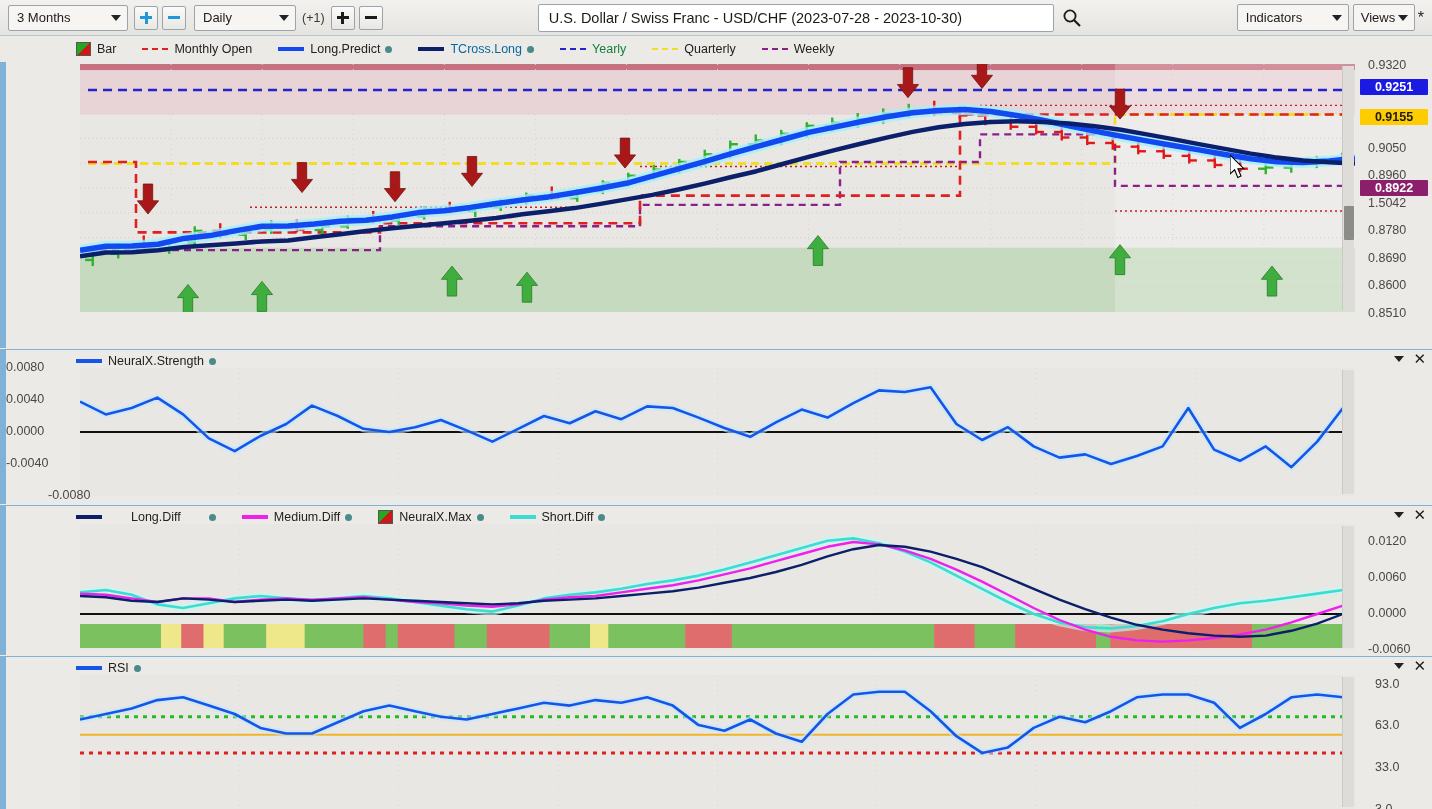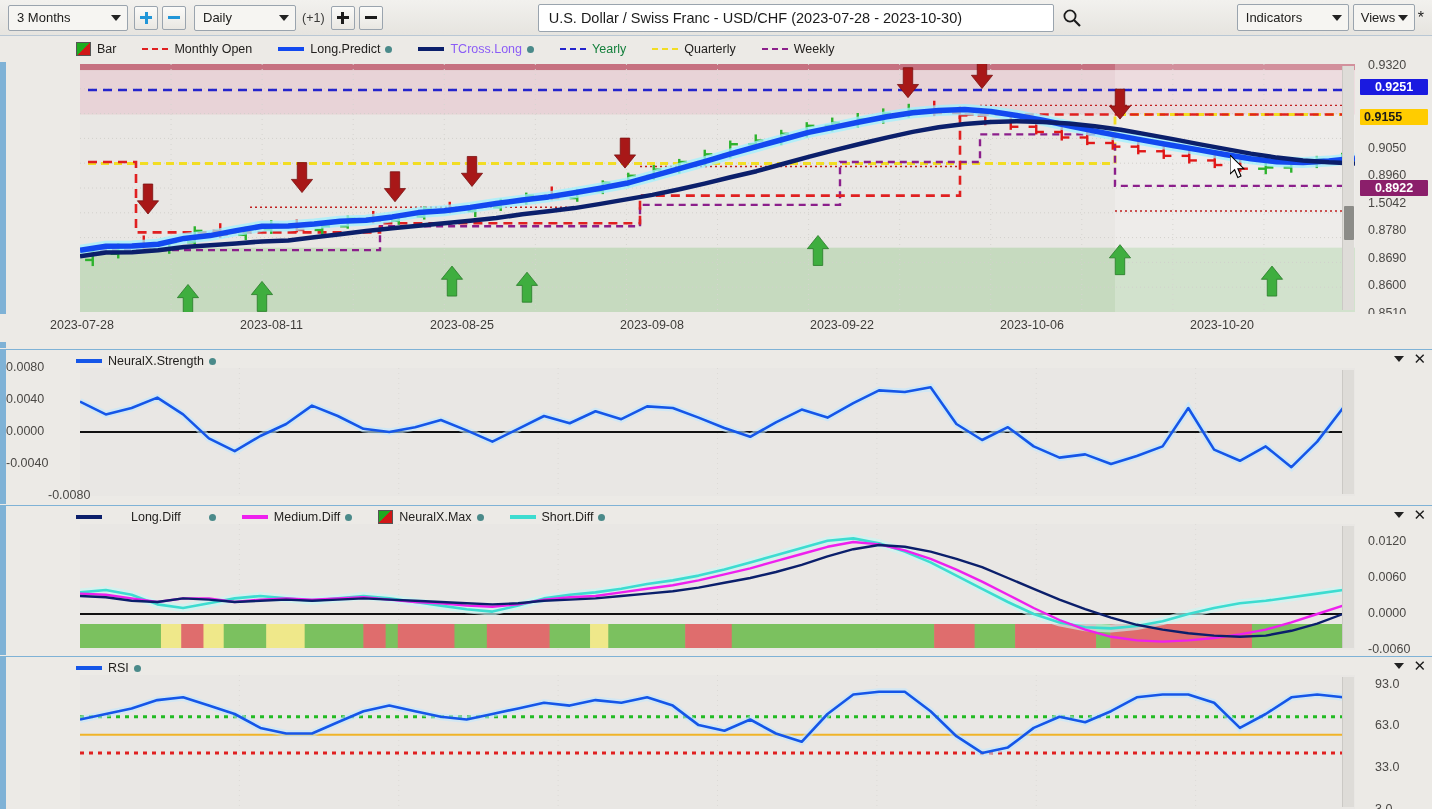--- a/index.html
+++ b/index.html
@@ -165,21 +165,21 @@
         <span class="swatch sw-dash"></span>
         <span style="color:#23211f">Monthly Open</span>
       </div>
       <div class="lg" style="color: rgb(18, 73, 240);">
         <span class="swatch sw-solid"></span>
         <span style="color:#23211f">Long.Predict</span>
         <span class="dot-i"></span>
       </div>
       <div class="lg" style="color: rgb(11, 31, 107);">
         <span class="swatch sw-solid"></span>
-        <span style="color:#8b5cf6">TCross.Long</span>
+        <span style="color:#0369a1">TCross.Long</span>
         <span class="dot-i"></span>
       </div>
       <div class="lg" style="color: rgb(36, 36, 204);">
         <span class="swatch sw-dash"></span>
         <span style="color:#15803d">Yearly</span>
       </div>
       <div class="lg" style="color: rgb(242, 221, 35);">
         <span class="swatch sw-dash"></span>
         <span style="color:#23211f">Quarterly</span>
       </div>
@@ -523,42 +523,33 @@
             <path d="M1035.2631578947369,210.64197530864197 h9.450000000000001 v-16.8 h5.8500000000000005 L1040,180.64197530864197 L1029.38,193.84197530864196 h5.8500000000000005 z" fill="#3fae3f" stroke="#277a27" stroke-width="0.8"></path>
           </g>
           <g>
             <path d="M1187.2631578947369,232.07407407407408 h9.450000000000001 v-16.8 h5.8500000000000005 L1192,202.07407407407408 L1181.38,215.27407407407406 h5.8500000000000005 z" fill="#3fae3f" stroke="#277a27" stroke-width="0.8"></path>
           </g>
         </svg>
       </div>
     <div id="price-axis">
         <div class="axis-lbl" style="top: -4px; left: 1368px; color: rgb(74, 72, 69);">0.9320</div>
         <div class="axis-lbl hl" style="top: 17.1259px; background: rgb(26, 26, 224); color: rgb(255, 255, 255); left: 1360px; width: 68px; text-align: center;">0.9251</div>
-        <div class="axis-lbl hl" style="top: 46.5185px; background: rgb(255, 204, 0); color: rgb(26, 26, 26); left: 1360px; width: 68px; text-align: left;">0.9155</div>
+        <div class="axis-lbl hl" style="top: 46.5185px; background: rgb(255, 204, 0); color: rgb(26, 26, 26); left: 1360px; width: 68px; text-align: center;">0.9155</div>
         <div class="axis-lbl" style="top: 78.6667px; left: 1368px; color: rgb(74, 72, 69);">0.9050</div>
         <div class="axis-lbl" style="top: 106.222px; left: 1368px; color: rgb(74, 72, 69);">0.8960</div>
         <div class="axis-lbl hl" style="top: 117.857px; background: rgb(139, 31, 107); color: rgb(255, 255, 255); left: 1360px; width: 68px; text-align: center;">0.8922</div>
         <div class="axis-lbl" style="top: 133.778px; left: 1368px; color: rgb(74, 72, 69);">1.5042</div>
         <div class="axis-lbl" style="top: 161.333px; left: 1368px; color: rgb(74, 72, 69);">0.8780</div>
         <div class="axis-lbl" style="top: 188.889px; left: 1368px; color: rgb(74, 72, 69);">0.8690</div>
         <div class="axis-lbl" style="top: 216.444px; left: 1368px; color: rgb(74, 72, 69);">0.8600</div>
         <div class="axis-lbl" style="top: 244px; left: 1368px; color: rgb(74, 72, 69);">0.8510</div>
       </div>
     <div id="scrollbar-v" style="top:4px;height:244px;">
       <div id="scroll-thumb" style="top:140px;height:34px;"></div>
     </div>
-    <div id="xaxis" style="top:252px;">
-        <div class="xtick" style="left: 50px; top: 4px;">2023-07-28</div>
-        <div class="xtick" style="left: 240px; top: 4px;">2023-08-11</div>
-        <div class="xtick" style="left: 430px; top: 4px;">2023-08-25</div>
-        <div class="xtick" style="left: 620px; top: 4px;">2023-09-08</div>
-        <div class="xtick" style="left: 810px; top: 4px;">2023-09-22</div>
-        <div class="xtick" style="left: 1000px; top: 4px;">2023-10-06</div>
-        <div class="xtick" style="left: 1190px; top: 4px;">2023-10-20</div>
-      </div>
   </div>
 
   <div class="panel" id="panel-strength" style="top:349px;height:155px;">
     <div class="left-rail"></div>
     <div class="panel-legend">
       <div class="lg" style="color:#1556e8;margin-right:0">
         <span class="swatch sw-solid"></span>
         <span style="color:#23211f">NeuralX.Strength</span>
         <span class="dot-i"></span>
       </div>

